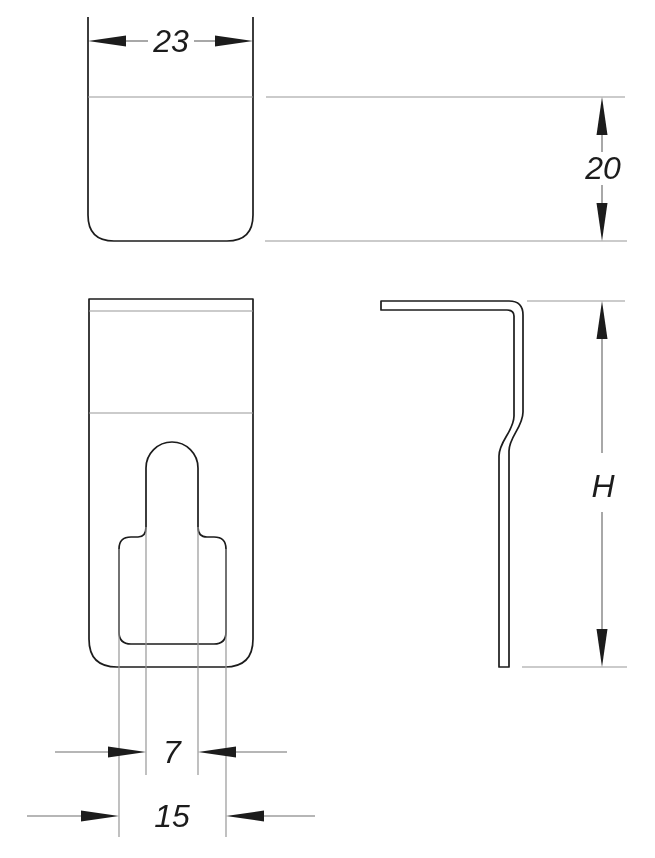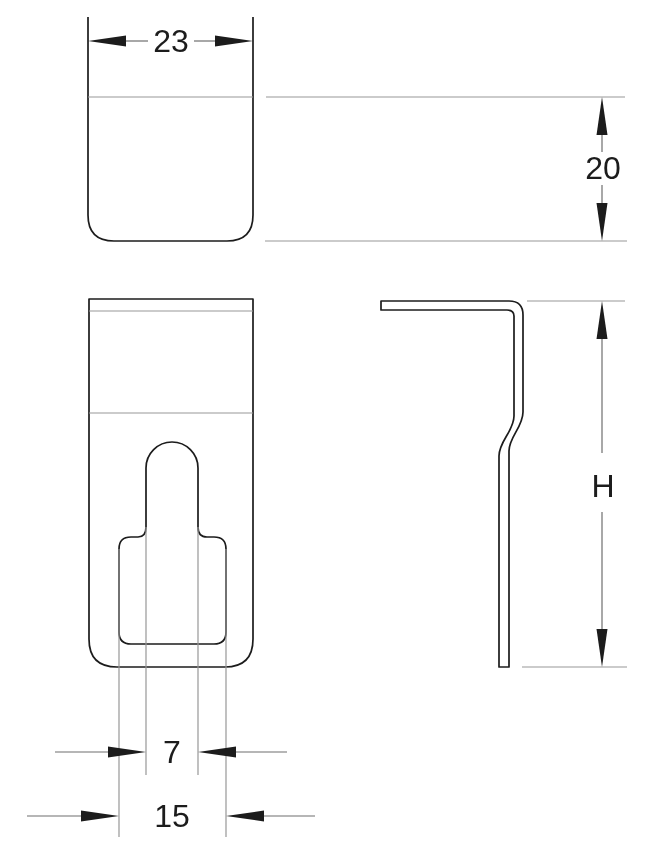--- a/index.html
+++ b/index.html
@@ -7,20 +7,21 @@
     padding: 0;
     background: #ffffff;
   }
   .sheet {
     position: relative;
     width: 655px;
     height: 858px;
     background: #ffffff;
     font-family: "Liberation Sans", sans-serif;
     overflow: hidden;
+    font-style: italic;
   }
   svg { display: block; }
   .outline {
     fill: none;
     stroke: #1c1c1c;
     stroke-width: 1.7;
     stroke-linejoin: round;
     stroke-linecap: butt;
   }
   .thin {

